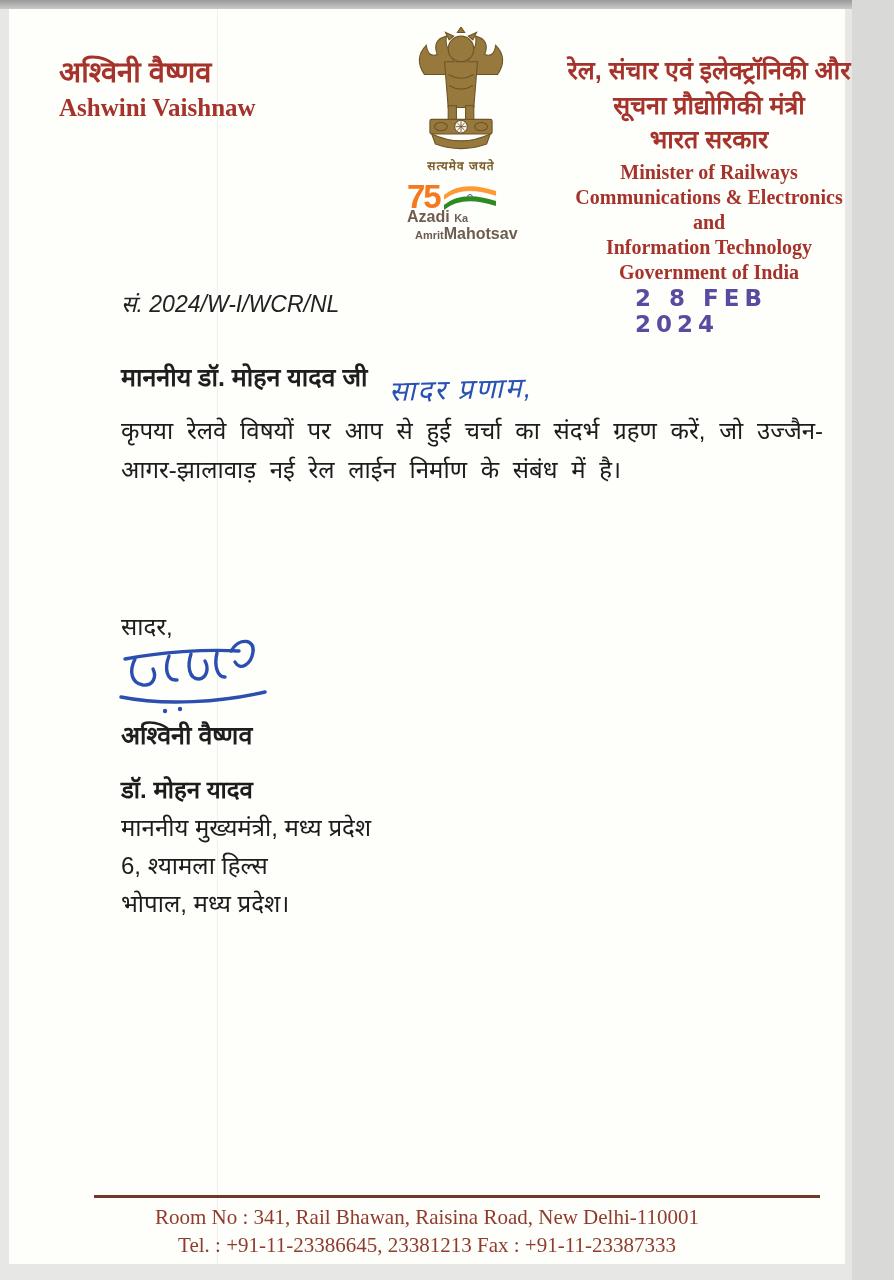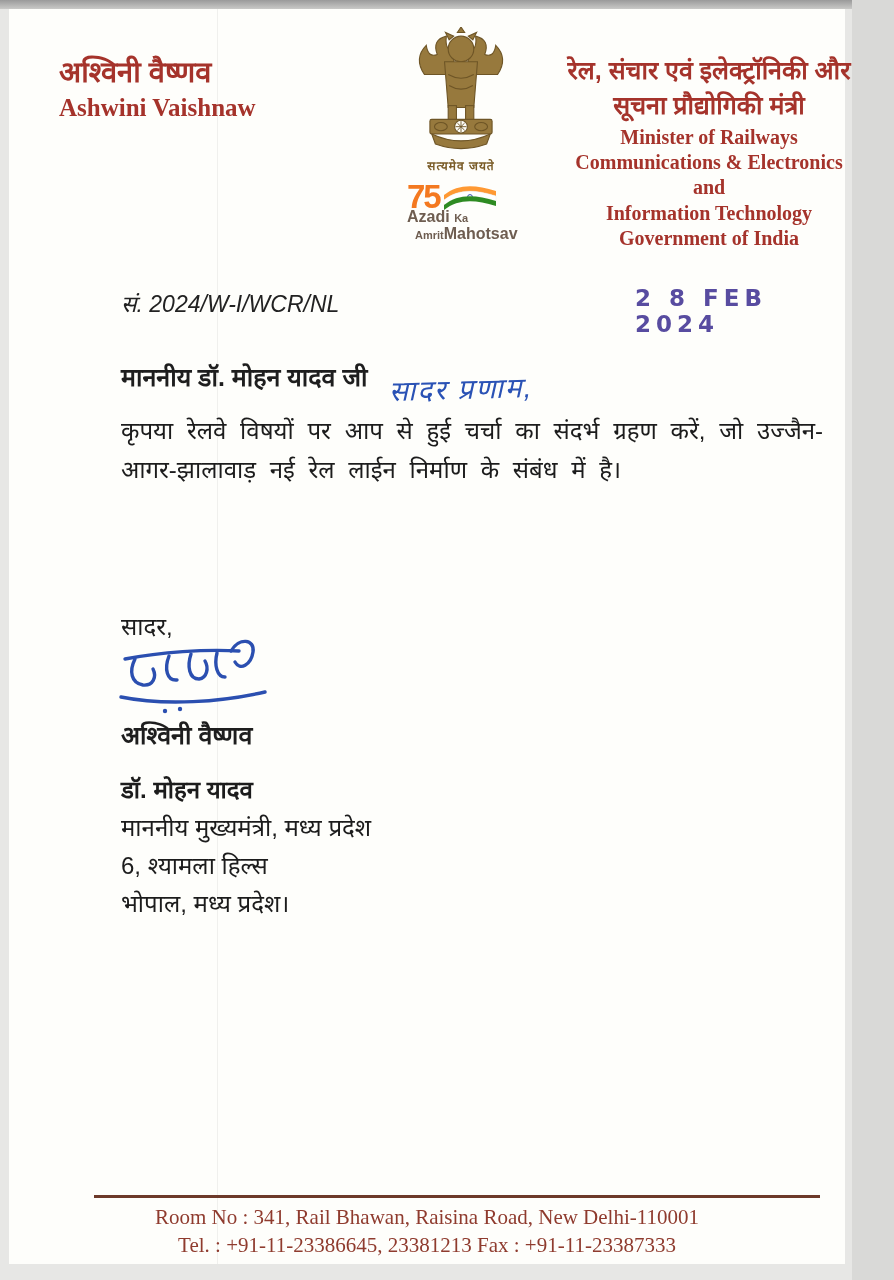--- a/index.html
+++ b/index.html
@@ -115,20 +115,21 @@
         <div class="azadi-l2">
           <span class="sm">Amrit</span><span>Mahotsav</span>
         </div>
       </div>
     </div>
 
     <div class="office">
       <div class="hi">
         <div>रेल, संचार एवं इलेक्ट्रॉनिकी और</div>
         <div>सूचना प्रौद्योगिकी मंत्री</div>
+        <div>भारत सरकार</div>
       </div>
       <div class="en">
         <div>Minister of Railways</div>
         <div>Communications &amp; Electronics and</div>
         <div>Information Technology</div>
         <div>Government of India</div>
       </div>
     </div>
 
     <div class="ref">सं. 2024/W-I/WCR/NL</div>

